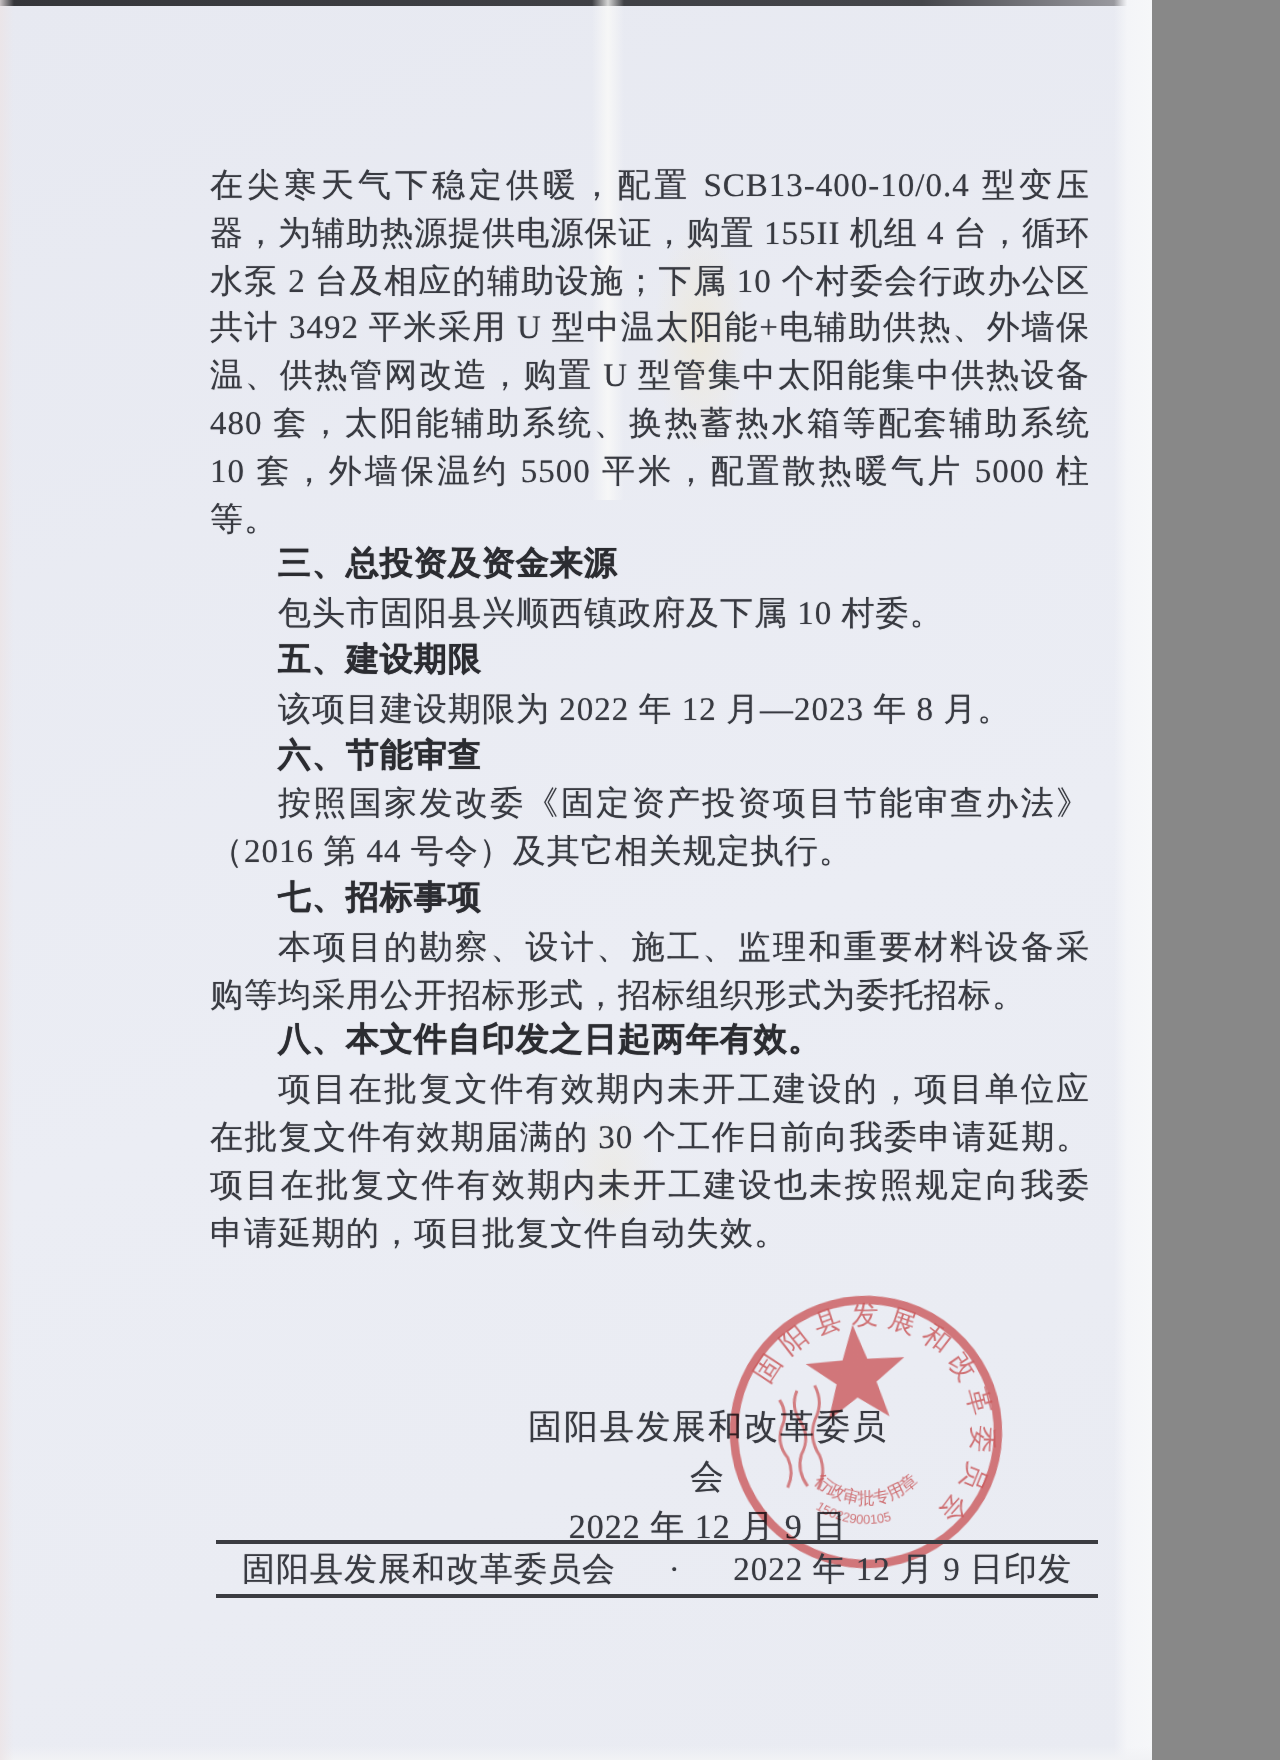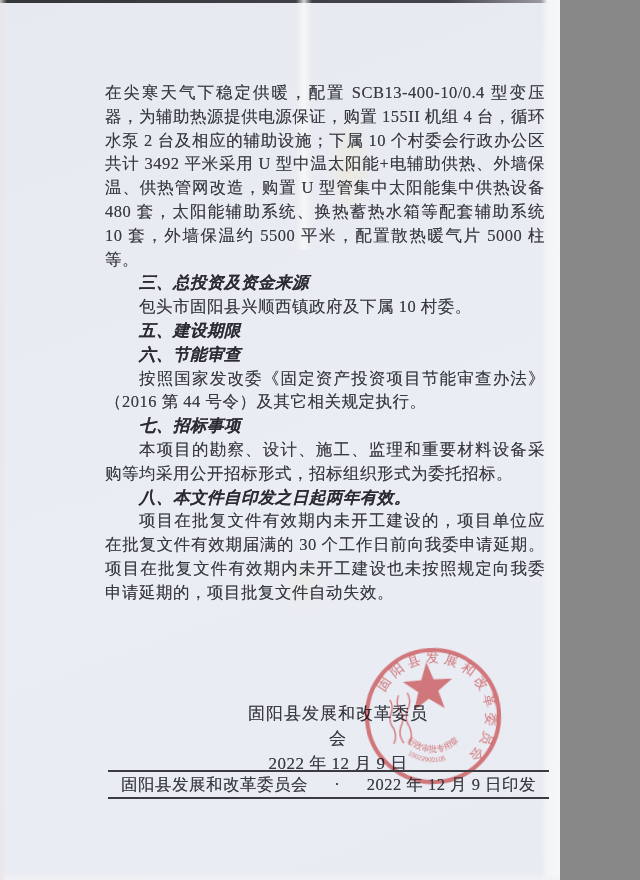--- a/index.html
+++ b/index.html
@@ -1,20 +1,21 @@
 <!DOCTYPE html>
 <html><head>
 <meta charset="utf-8">
 <style>
   html,body{margin:0;padding:0;background:#888;}
   .page{
     position:relative;width:560px;height:880px;overflow:hidden;
     background:linear-gradient(160deg,#e7e9f1 0%,#ebedf4 55%,#e9ebf2 100%);
     font-family:"Liberation Serif","DejaVu Serif",serif;
     color:#383a41;
+    padding-left:16px;
   }
   .top-edge{position:absolute;left:0;top:0;width:100%;height:3px;
     background:linear-gradient(90deg,#35363a 0%,#45464b 80%,#9a9aa0 97%,#d8d8dc 100%);}
   .right-strip{position:absolute;right:0;top:0;width:19px;height:100%;
     background:linear-gradient(90deg,rgba(244,245,248,0) 0%,#f4f5f8 35%,#f6f7f9 100%);}
   .bottom-edge{position:absolute;left:0;bottom:0;width:100%;height:7px;
     background:linear-gradient(0deg,#f1f2f5 0%,rgba(241,242,245,0) 100%);}
   .left-edge{position:absolute;left:0;top:0;width:7px;height:100%;
     background:linear-gradient(90deg,rgba(236,228,230,.8) 0%,rgba(236,228,230,0) 100%);}
   .crease{position:absolute;left:296px;top:0;width:16px;height:250px;
@@ -28,21 +29,20 @@
     position:absolute;left:105px;top:81px;width:440px;
     font-size:16.5px;line-height:23.8px;letter-spacing:.5px;
     text-shadow:0 0 .5px rgba(56,58,65,.55);
   }
   .blk{margin:0;text-align:justify;text-align-last:left;}
   .blk.indent{text-indent:34px;}
   .blk.heading{
     font-family:"Liberation Sans","DejaVu Sans",sans-serif;
     font-weight:700;color:#2b2c31;text-indent:34px;
     text-shadow:0 0 .5px rgba(43,44,49,.7);
-    font-style:italic;
   }
 
   .signature{
     position:absolute;top:701px;right:130px;width:184px;
     font-size:17px;line-height:25px;letter-spacing:1px;text-align:center;
     text-shadow:0 0 .5px rgba(56,58,65,.55);
   }
   .signature .sig-date{letter-spacing:.5px;}
 
   .seal{
@@ -73,20 +73,21 @@
   <div class="stain1"></div>
   <div class="stain2"></div>
   <div class="speck" style="left:625px;top:117px;"></div>
   <div class="speck" style="left:594px;top:385px;"></div>
 
   <div class="doc-body">
       <div class="blk body">在尖寒天气下稳定供暖，配置 SCB13-400-10/0.4 型变压器，为辅助热源提供电源保证，购置 155II 机组 4 台，循环水泵 2 台及相应的辅助设施；下属 10 个村委会行政办公区共计 3492 平米采用 U 型中温太阳能+电辅助供热、外墙保温、供热管网改造，购置 U 型管集中太阳能集中供热设备 480 套，太阳能辅助系统、换热蓄热水箱等配套辅助系统 10 套，外墙保温约 5500 平米，配置散热暖气片 5000 柱等。</div>
       <div class="blk heading">三、总投资及资金来源</div>
       <div class="blk body indent">包头市固阳县兴顺西镇政府及下属 10 村委。</div>
       <div class="blk heading">五、建设期限</div>
+      <div class="blk body indent">该项目建设期限为 2022 年 12 月—2023 年 8 月。</div>
       <div class="blk heading">六、节能审查</div>
       <div class="blk body indent">按照国家发改委《固定资产投资项目节能审查办法》（2016 第 44 号令）及其它相关规定执行。</div>
       <div class="blk heading">七、招标事项</div>
       <div class="blk body indent">本项目的勘察、设计、施工、监理和重要材料设备采购等均采用公开招标形式，招标组织形式为委托招标。</div>
       <div class="blk heading">八、本文件自印发之日起两年有效。</div>
       <div class="blk body indent">项目在批复文件有效期内未开工建设的，项目单位应在批复文件有效期届满的 30 个工作日前向我委申请延期。项目在批复文件有效期内未开工建设也未按照规定向我委申请延期的，项目批复文件自动失效。</div>
     </div>
 
   <div class="signature">
     <div class="sig-agency">固阳县发展和改革委员会</div>

